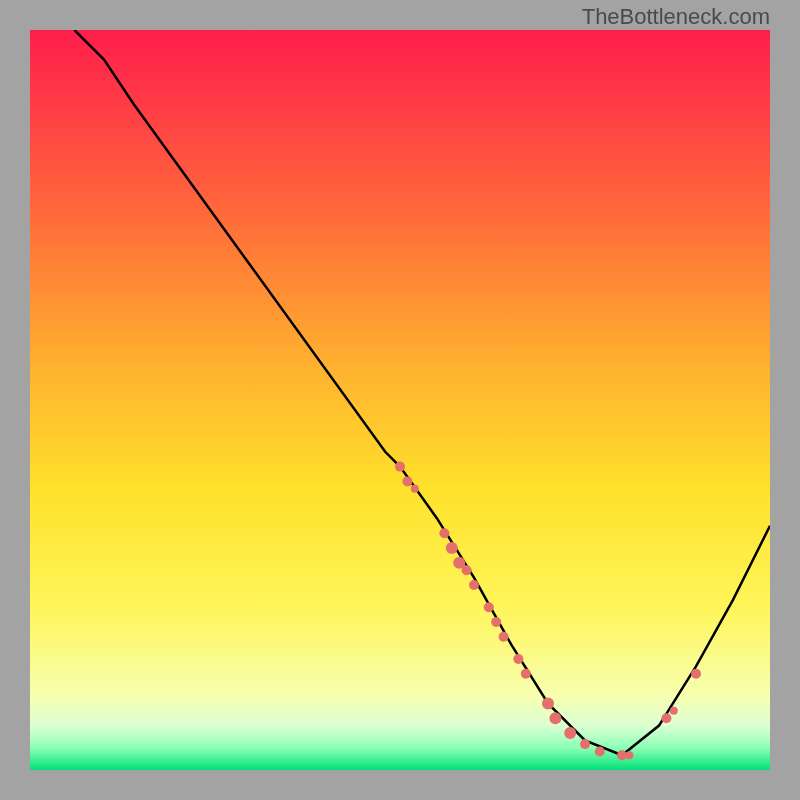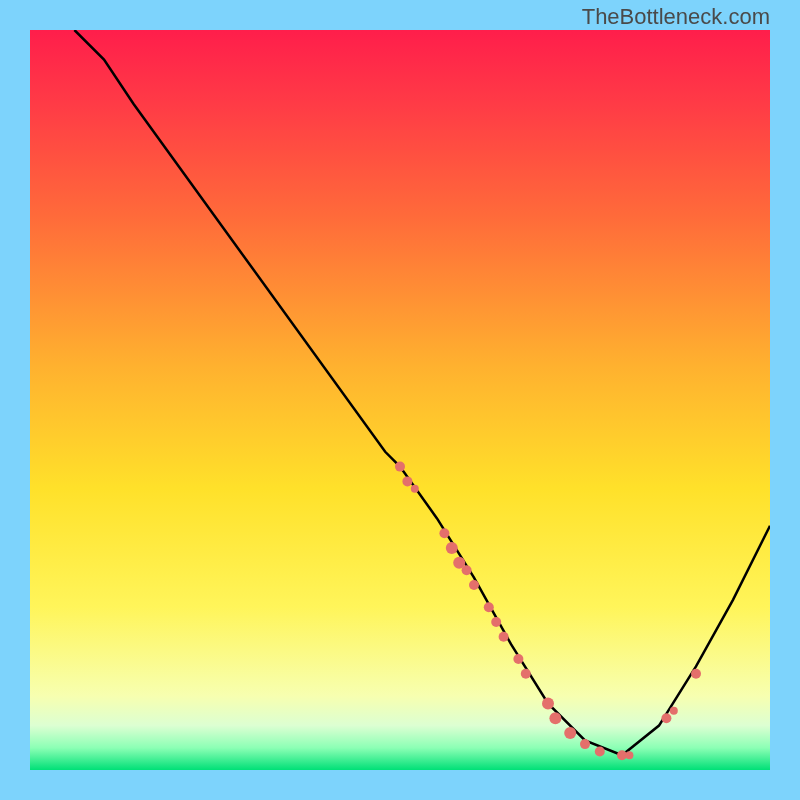--- a/index.html
+++ b/index.html
@@ -8,21 +8,21 @@
     width: 800px;
     height: 800px;
     background: #000;
     font-family: Arial, Helvetica, sans-serif;
     overflow: hidden;
   }
   .outer {
     position: relative;
     width: 800px;
     height: 800px;
-    background: #7dd3fc;
+    background: #a3a3a3;
   }
   .plot {
     position: absolute;
     left: 30px;
     top: 30px;
     width: 740px;
     height: 740px;
   }
   .plot-bg {
     position: absolute;

